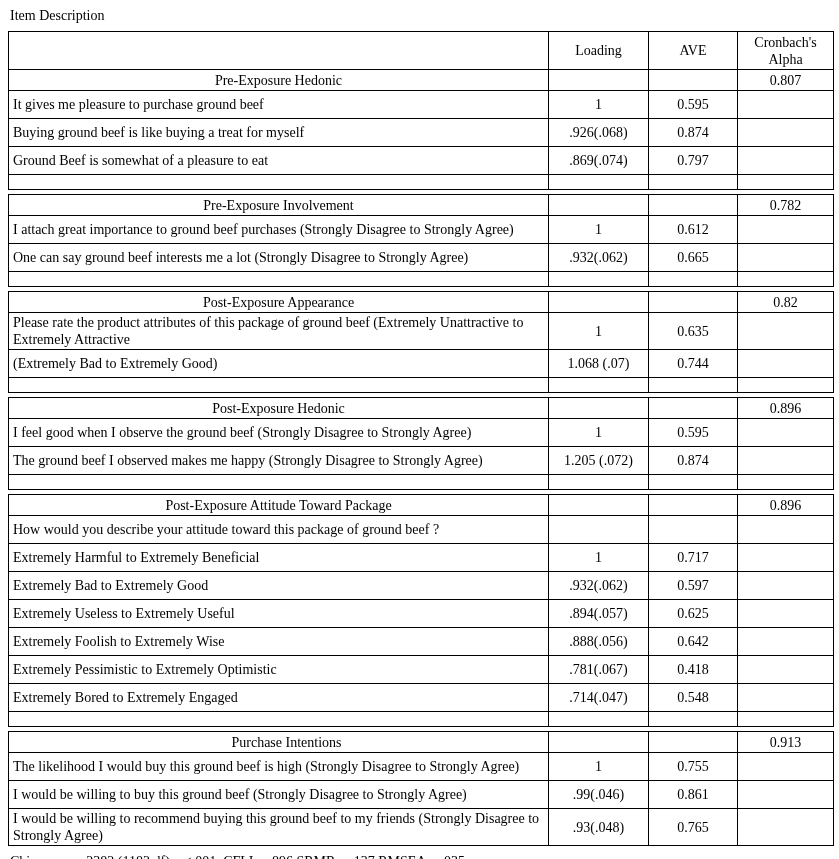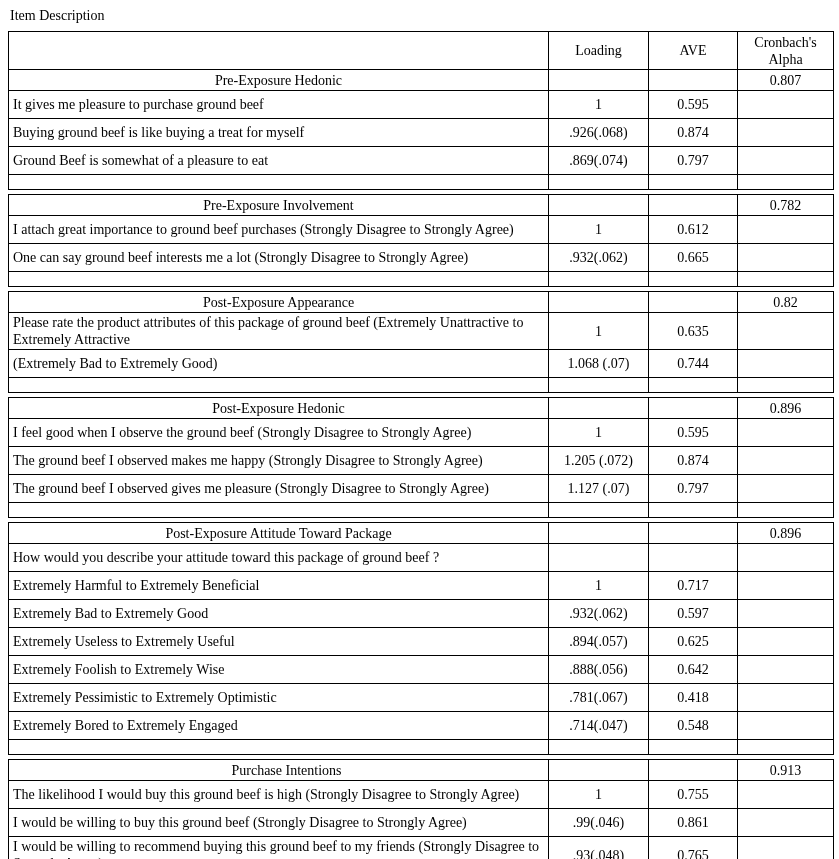--- a/index.html
+++ b/index.html
@@ -215,26 +215,20 @@
             <td class="num">1</td>
             <td class="num">0.595</td>
             <td class="num"></td>
           </tr>
           <tr>
             <td class="desc-item">The ground beef I observed makes me happy (Strongly Disagree to Strongly Agree)</td>
             <td class="num">1.205 (.072)</td>
             <td class="num">0.874</td>
             <td class="num"></td>
           </tr>
-          <tr>
-            <td class="desc-item">The ground beef I observed gives me pleasure (Strongly Disagree to Strongly Agree)</td>
-            <td class="num">1.127 (.07)</td>
-            <td class="num">0.797</td>
-            <td class="num"></td>
-          </tr>
           <tr class="spacer">
             <td></td>
             <td></td>
             <td></td>
             <td></td>
           </tr>
         </tbody>
       </table>
       <table class="block">
         <colgroup>

